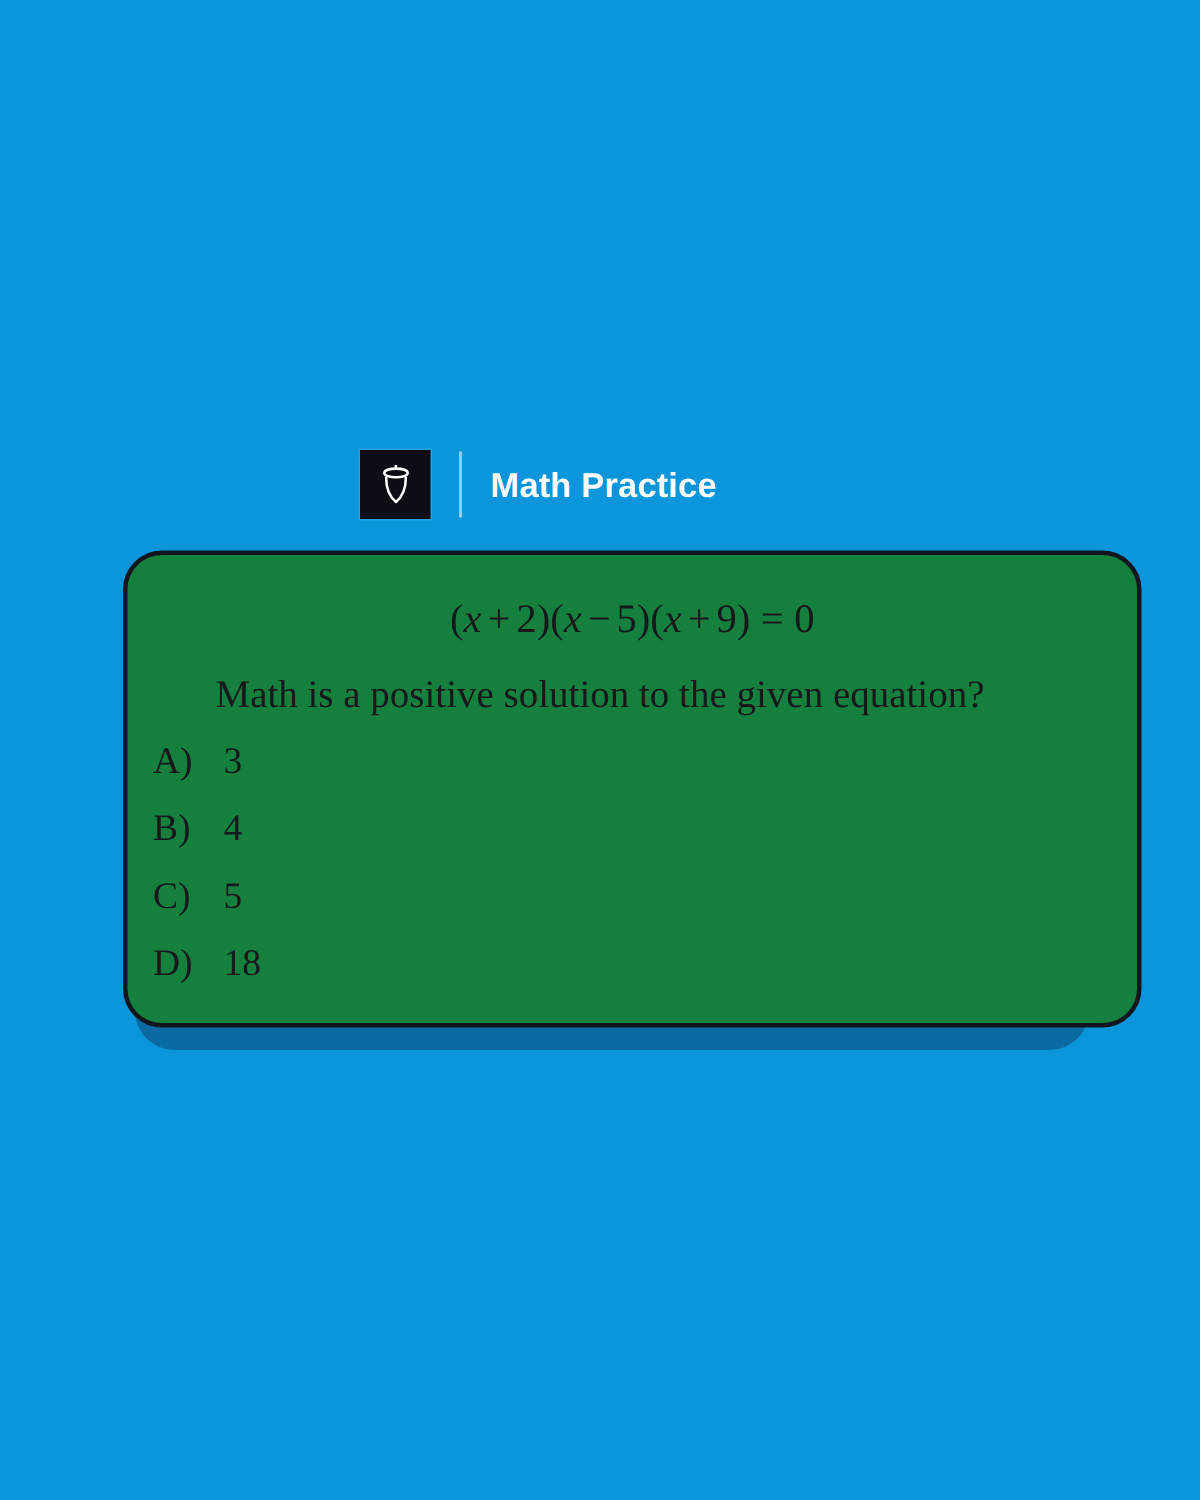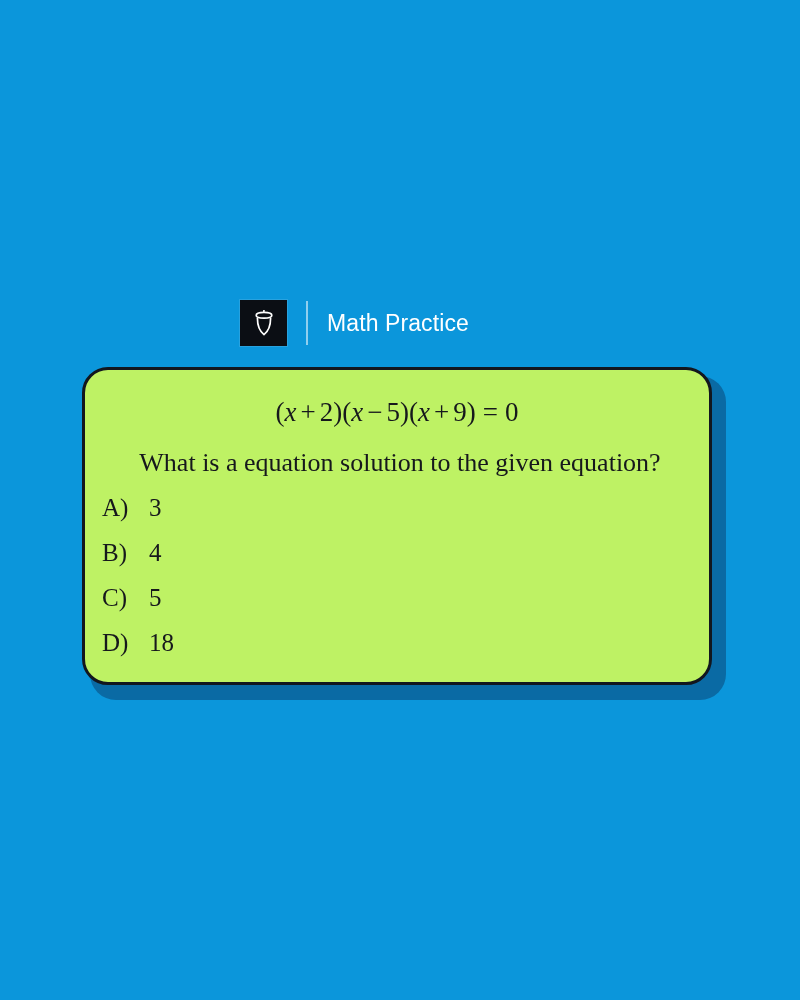--- a/index.html
+++ b/index.html
@@ -66,43 +66,43 @@
   #header-divider {
     width: 2px;
     height: 44px;
     background: rgba(255,255,255,0.55);
     margin-left: 19px;
     margin-right: 19px;
   }
   #header-title {
     color: #ffffff;
     font-family: "Liberation Sans", sans-serif;
-    font-weight: normal;
+    font-weight: bold;
     font-size: 23px;
     letter-spacing: 0.1px;
     white-space: nowrap;
   }
 
   
   #question-card-shadow {
     position: absolute;
     left: 90px;
     top: 376px;
     width: 636px;
     height: 324px;
     background: #0a6aa4;
     border-radius: 26px;
   }
   #question-card {
     position: absolute;
     left: 82px;
     top: 367px;
-    width: 630px;
+    width: 679px;
     height: 318px;
-    background: #bef264;
+    background: #15803d;
     border: 3px solid #12161e;
     border-radius: 26px;
     box-sizing: border-box;
   }
 
   #equation {
     position: absolute;
     left: 0;
     right: 0;
     top: 27px;
@@ -179,21 +179,21 @@
 
   <div id="header-title">Math Practice</div>
 </div>
 
 <div id="question-card-shadow"></div>
 
 <div id="question-card">
 
   <div id="equation"><span>(</span><span class="var">x</span><span class="op">+</span><span>2</span><span>)</span><span>(</span><span class="var">x</span><span class="op">−</span><span>5</span><span>)</span><span>(</span><span class="var">x</span><span class="op">+</span><span>9</span><span>)</span><span class="eq">=</span><span>0</span></div>
 
-  <div id="question-prompt">What is a equation solution to the given equation?</div>
+  <div id="question-prompt">Math is a positive solution to the given equation?</div>
 
   <div id="answer-choices">
 
     <div class="choice-row">
       <span class="choice-label">A)</span>
       <span class="choice-value">3</span>
     </div>
 
     <div class="choice-row">
       <span class="choice-label">B)</span>

